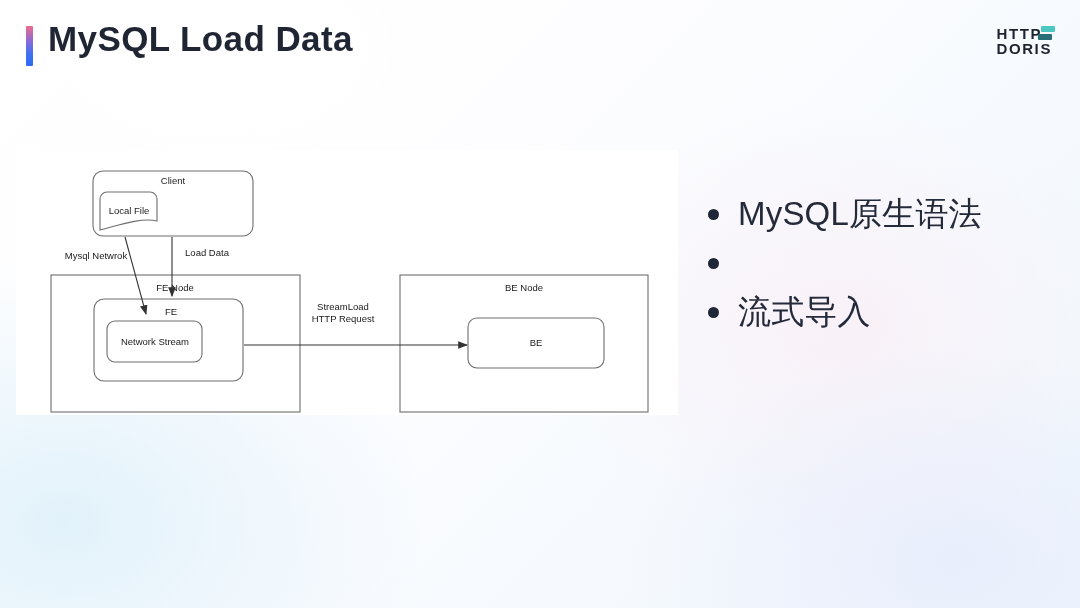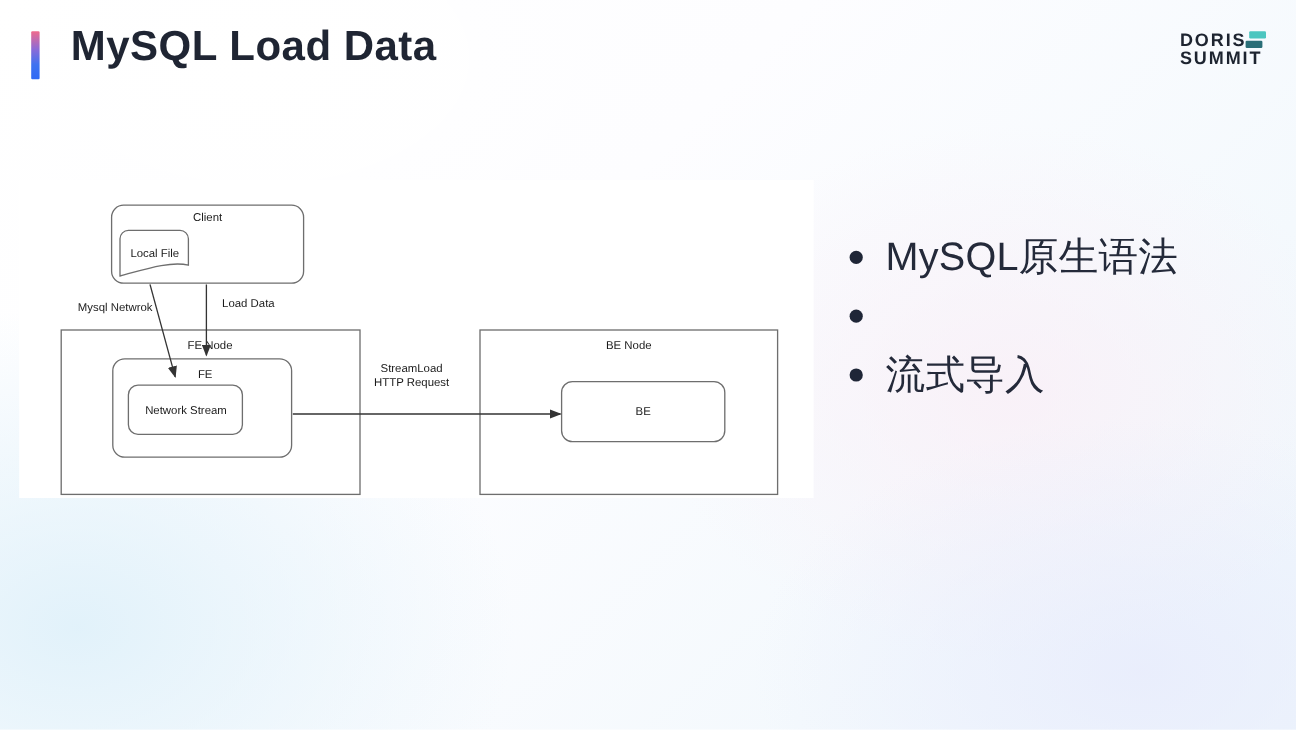--- a/index.html
+++ b/index.html
@@ -38,21 +38,20 @@
   }
   .slide-title {
     position: absolute;
     left: 48px;
     top: 19px;
     font-size: 35px;
     font-weight: bold;
     color: #1f2533;
     letter-spacing: 0.4px;
     white-space: nowrap;
-    margin-left: 11px;
   }
 
   .logo {
     position: absolute;
     right: 28px;
     top: 26px;
     text-align: left;
     line-height: 1.02;
   }
   .logo-row {
@@ -133,22 +132,22 @@
 </style>
 </head>
 <body>
 
 <div class="slide">
 
   <div class="title-accent"></div>
   <div class="slide-title">MySQL Load Data</div>
 
   <div class="logo">
+    <span class="logo-row">HTTP</span>
     <span class="logo-row">DORIS</span>
-    <span class="logo-row">SUMMIT</span>
     <span class="logo-mark">
       <span class="bar-top"></span>
       <span class="bar-bot"></span>
     </span>
   </div>
 
   <div class="diagram-canvas">
     <svg class="diagram-svg" width="662" height="265" viewBox="0 0 662 265">
       <defs>
         <marker id="arrowhead" markerWidth="9" markerHeight="7" refX="8" refY="3.5" orient="auto">

